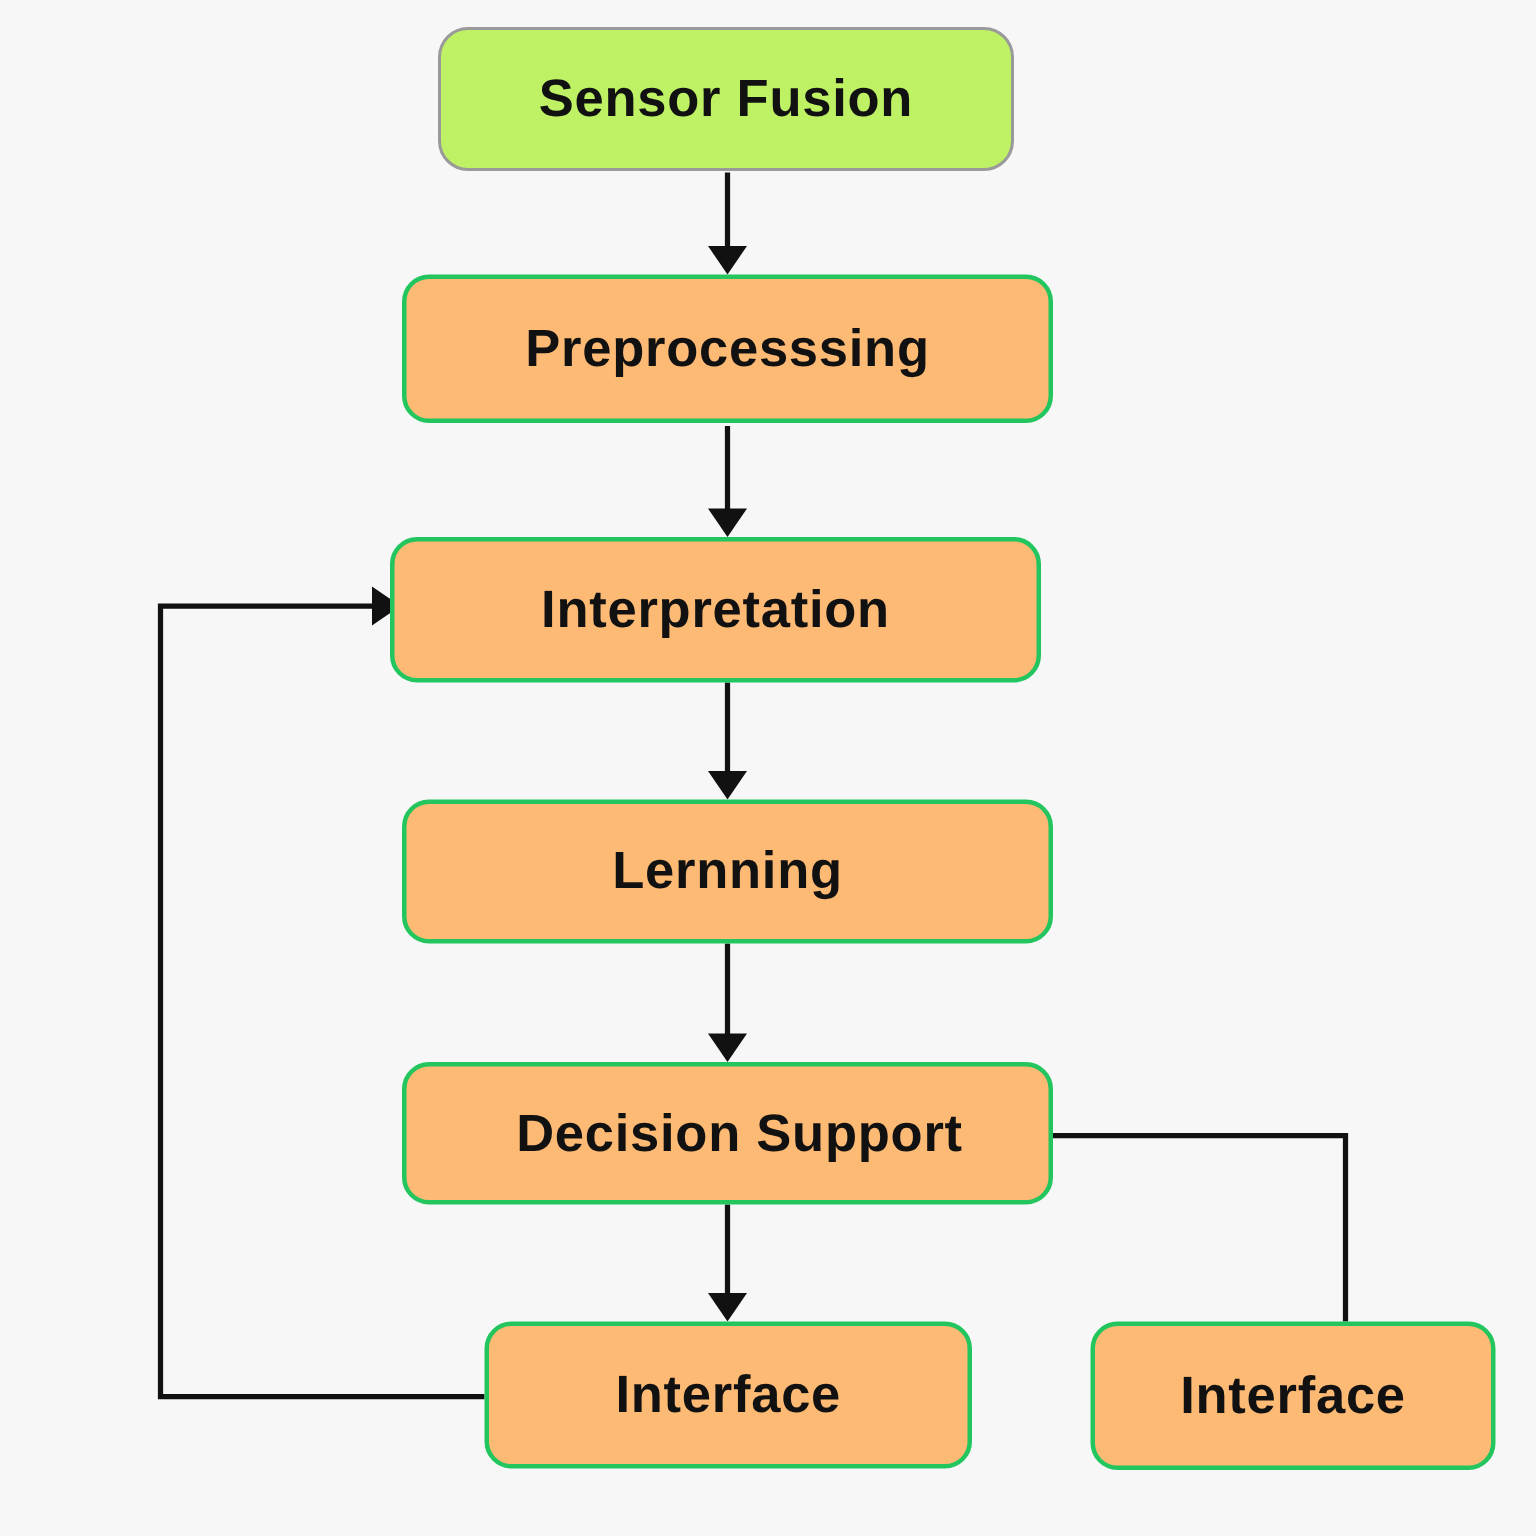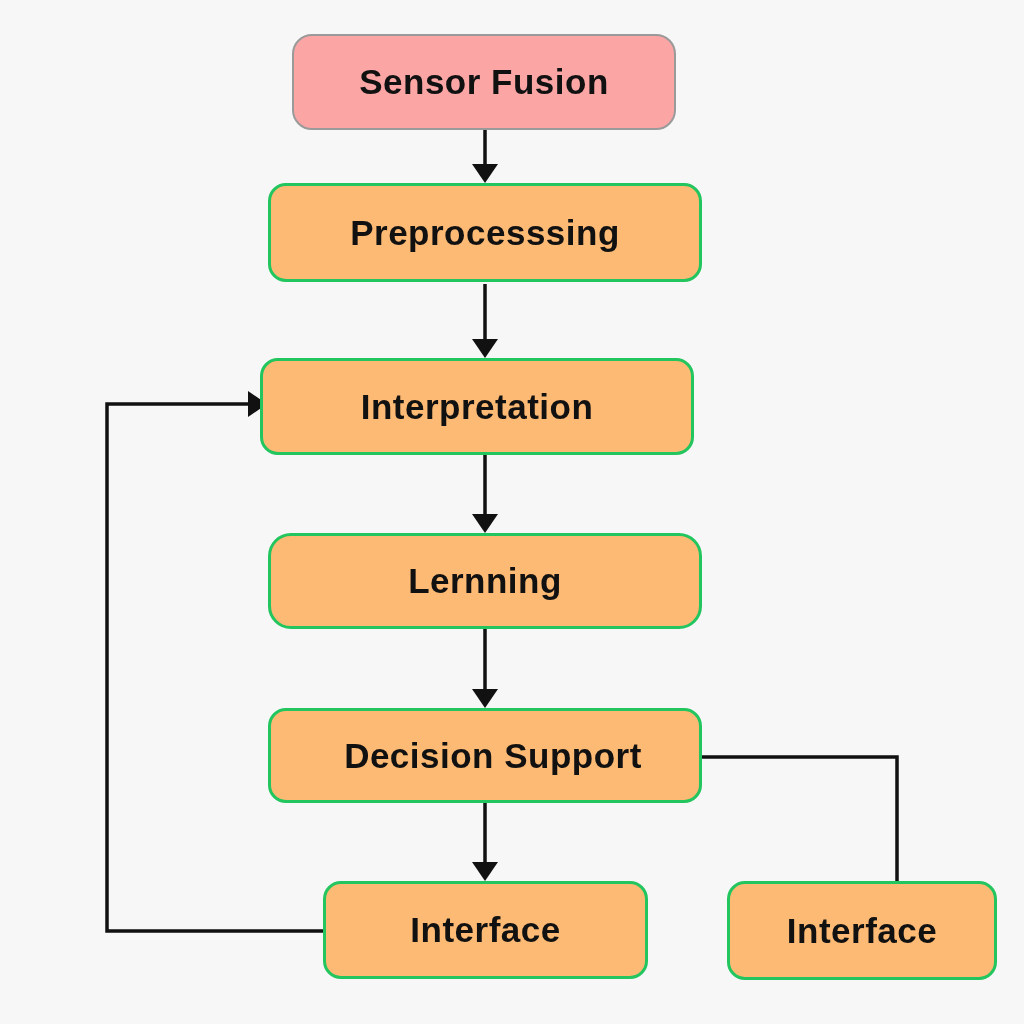--- a/index.html
+++ b/index.html
@@ -30,30 +30,29 @@
     background: #fdba74;
     border: 3px solid #22c55e;
     border-radius: 18px;
     font-size: 35px;
     font-weight: bold;
     color: #111111;
     letter-spacing: 0.5px;
     text-align: center;
   }
   .node.highlight {
-    background: #fca5a5;
+    background: #bef264;
     border: 2px solid #9a9a9a;
     border-radius: 20px;
-    margin-top: 16px;
   }
   
   #node-sensor-fusion   { left: 292px; top:  18px; width: 384px; height: 96px; }
   #node-preprocessing   { left: 268px; top: 183px; width: 434px; height: 99px; }
   #node-interpretation  { left: 260px; top: 358px; width: 434px; height: 97px; }
-  #node-learning        { left: 268px; top: 533px; width: 434px; height: 96px; border-radius: 23px; }
+  #node-learning        { left: 268px; top: 533px; width: 434px; height: 96px; }
   #node-decision-support{ left: 268px; top: 708px; width: 434px; height: 95px; padding-left: 16px; }
   #node-interface-left  { left: 323px; top: 881px; width: 325px; height: 98px; }
   #node-interface-right { left: 727px; top: 881px; width: 270px; height: 99px; }
 </style>
 </head>
 <body>
 
 <div id="canvas">
 
   <svg id="edge-layer" viewBox="0 0 1024 1024" xmlns="http://www.w3.org/2000/svg">

